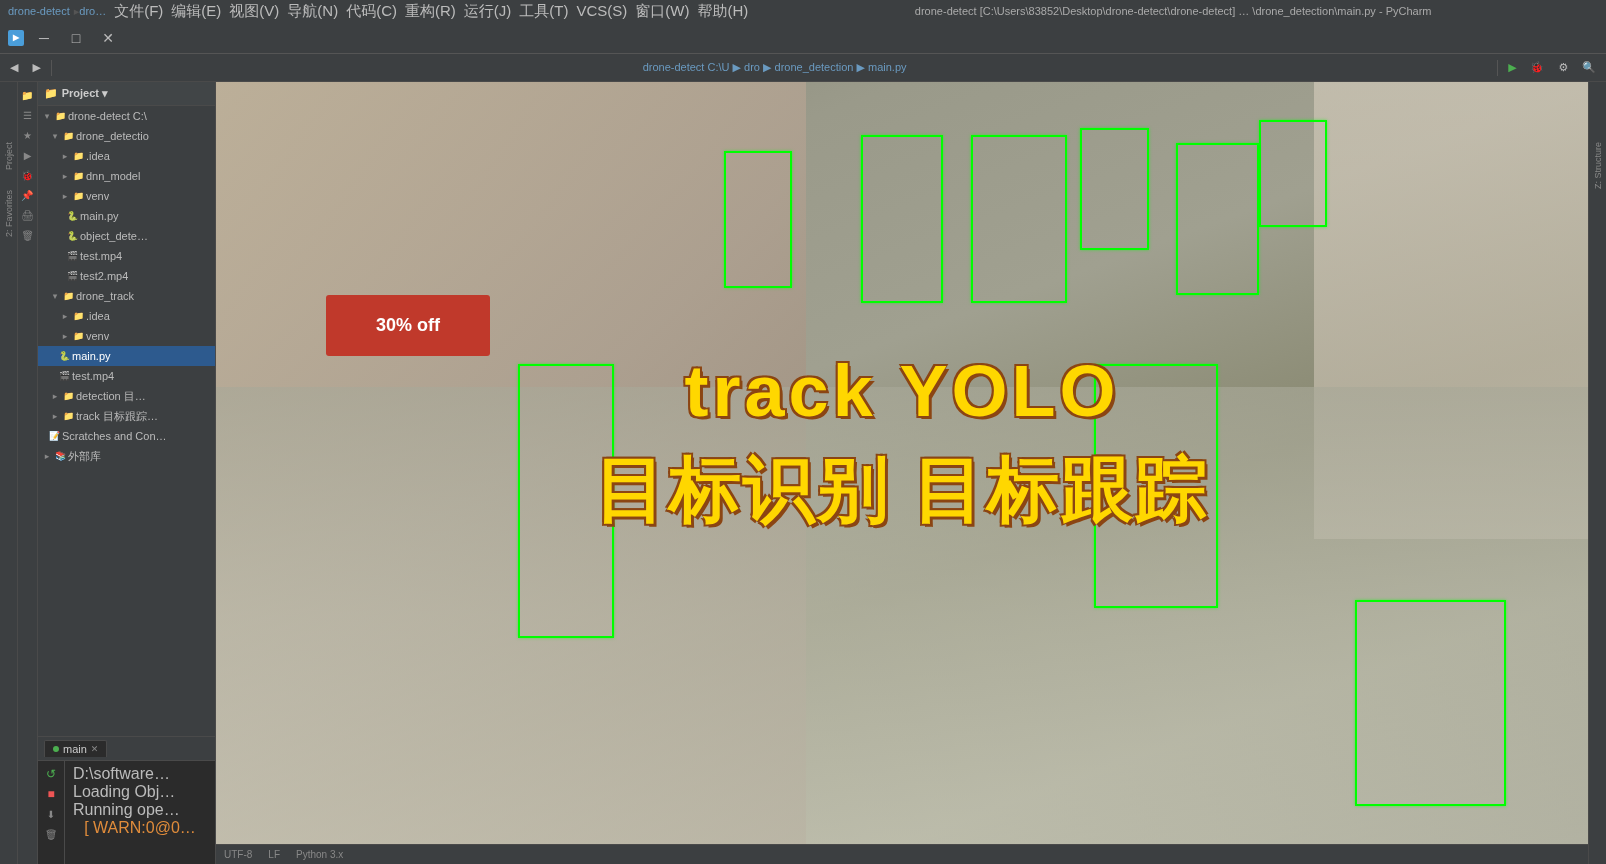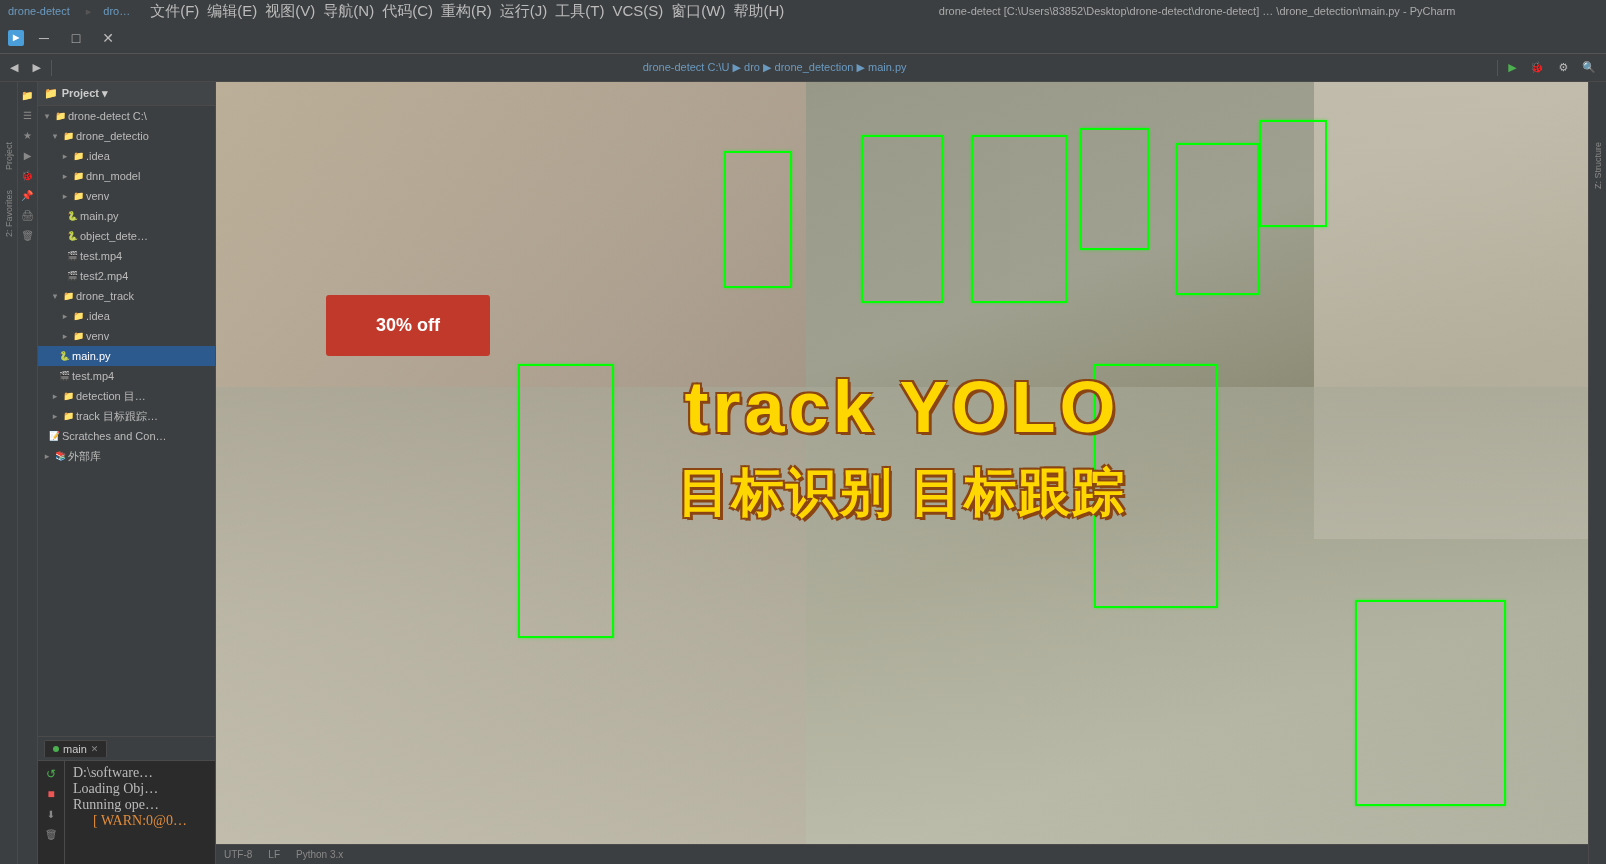--- a/index.html
+++ b/index.html
@@ -15,21 +15,20 @@
 
     
     #os-titlebar {
       height: 22px;
       background: #3c3f41;
       display: flex;
       align-items: center;
       padding: 0 8px;
       font-size: 11px;
       color: #bbb;
-      gap: 12px;
       flex-shrink: 0;
     }
     .os-menu-item {
       color: #bbb;
       font-size: 15px;
       cursor: pointer;
     }
     .os-title {
       flex: 1;
       text-align: center;
@@ -225,22 +224,22 @@
     .run-tab .run-dot {
       width: 6px; height: 6px;
       border-radius: 50%;
       background: #4caf50;
     }
     .run-close { font-size: 9px; color: #888; cursor: pointer; }
     #run-output {
       flex: 1;
       padding: 4px 8px;
       color: #bbb;
-      font-size: 14px;
-      font-family: Liberation Serif, serif;
+      font-size: 16px;
+      font-family: Liberation Sans, sans-serif;
       overflow: hidden;
     }
     .warn-text { color: #e08c3b; text-align: center; }
     #run-toolbar {
       display: flex;
       flex-direction: column;
       gap: 2px;
       padding: 4px;
       border-right: 1px solid #4a4a4a;
     }
@@ -299,21 +298,21 @@
       text-shadow:
         3px 3px 0 #8B4513,
         -2px -2px 0 #8B4513,
         2px -2px 0 #8B4513,
         -2px 2px 0 #8B4513;
       letter-spacing: 4px;
       display: block;
       font-family: Arial Black, Arial, sans-serif;
     }
     .cv-title-line2 {
-      font-size: 52px;
+      font-size: 72px;
       font-weight: 900;
       color: #ffd700;
       text-shadow:
         3px 3px 0 #8B4513,
         -2px -2px 0 #8B4513,
         2px -2px 0 #8B4513,
         -2px 2px 0 #8B4513;
       letter-spacing: 2px;
       display: block;
       font-family: Arial Black, Arial, sans-serif;

